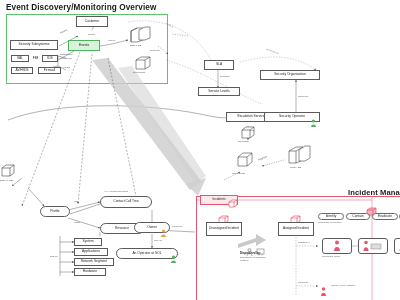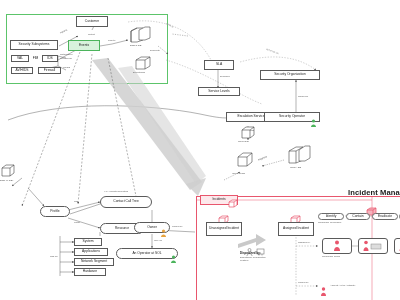--- a/index.html
+++ b/index.html
@@ -33,20 +33,21 @@
   .ico{position:absolute;}
   .dbc{position:absolute;}
 
   .arcw{position:absolute;font-size:2.3px;color:#8a8a8a;}
 </style>
 </head>
 <body>
 
 <div id="stage">
 
+  <div class="ttl" id="title">Event Discovery/Monitoring Overview</div>
   <div class="ttl" id="imTitle">Incident Management</div>
 
   <div class="grpbox" style="left:6px;top:14px;width:160px;height:68px;"></div>
 
   <div class="imbox" style="left:196px;top:196px;width:210px;height:108px;"></div>
 
   <svg id="wires" viewBox="0 0 400 300">
     <defs>
       <marker id="ah" markerWidth="5" markerHeight="5" refX="4" refY="2" orient="auto">
         <path d="M0,0 L4,2 L0,4 z" fill="#3a3a3a"></path>

